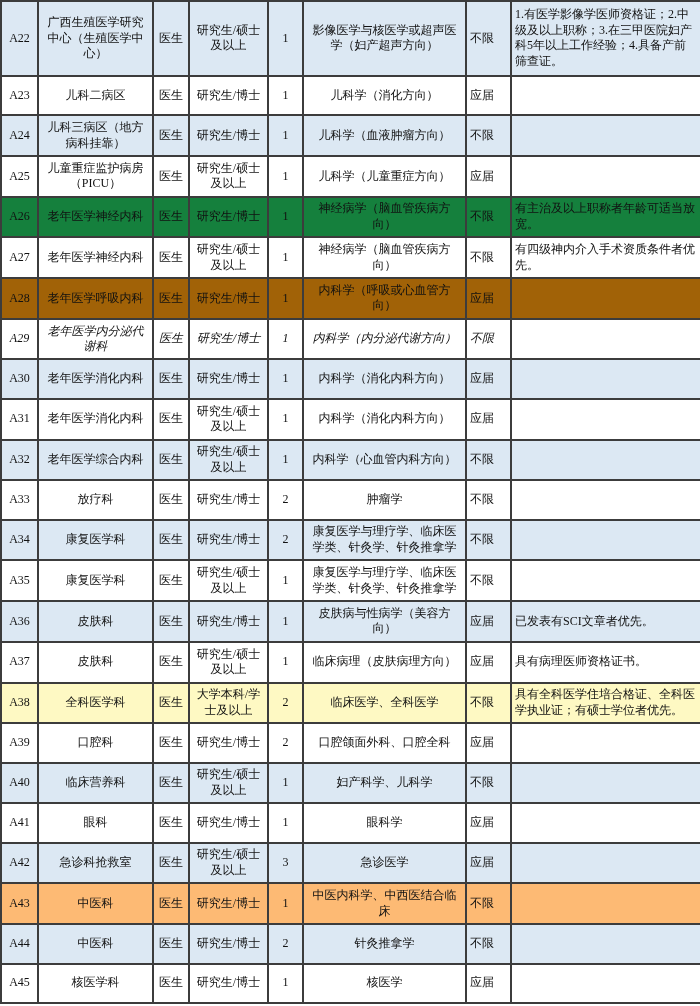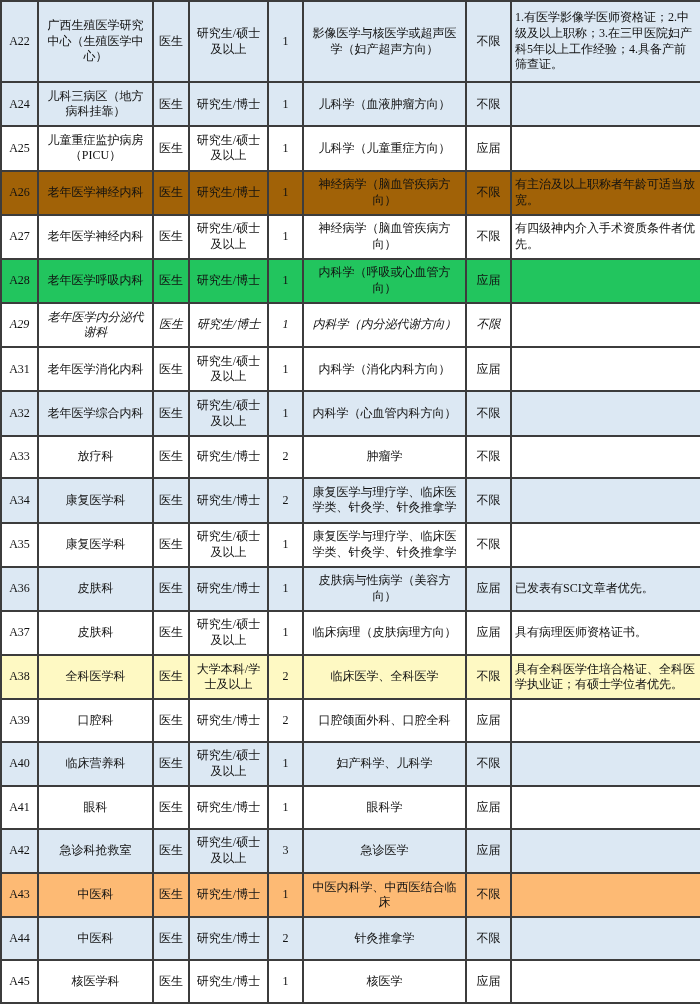--- a/index.html
+++ b/index.html
@@ -31,21 +31,21 @@
     word-break: break-word;
     overflow-wrap: break-word;
     height: 30px;
   }
   td.c-code   { text-align: center; }
   td.c-dept   { text-align: center; }
   td.c-role   { text-align: center; }
   td.c-edu    { text-align: center; }
   td.c-count  { text-align: center; }
   td.c-major  { text-align: center; }
-  td.c-grad   { text-align: center; }
+  td.c-grad   { }
   td.c-note   { text-align: left; padding: 2px 4px; }
 </style>
 </head>
 <body>
 
 <div class="page">
   <table class="recruit">
     <colgroup>
       <col style="width:37px">
       <col style="width:115px">
@@ -60,78 +60,98 @@
         <tr style="background: rgb(220, 232, 243);">
     <td class="c-code">A22</td>
     <td class="c-dept">广西生殖医学研究中心（生殖医学中心）</td>
     <td class="c-role">医生</td>
     <td class="c-edu">研究生/硕士及以上</td>
     <td class="c-count">1</td>
     <td class="c-major">影像医学与核医学或超声医学（妇产超声方向）</td>
     <td class="c-grad">不限</td>
     <td class="c-note">1.有医学影像学医师资格证；2.中级及以上职称；3.在三甲医院妇产科5年以上工作经验；4.具备产前筛查证。</td>
   </tr>
+        <tr style="background: rgb(255, 255, 255);">
+    <td class="c-code">A23</td>
+    <td class="c-dept">儿科二病区</td>
+    <td class="c-role">医生</td>
+    <td class="c-edu">研究生/博士</td>
+    <td class="c-count">1</td>
+    <td class="c-major">儿科学（消化方向）</td>
+    <td class="c-grad">应届</td>
+    <td class="c-note"></td>
+  </tr>
         <tr style="background: rgb(220, 232, 243);">
     <td class="c-code">A24</td>
     <td class="c-dept">儿科三病区（地方病科挂靠）</td>
     <td class="c-role">医生</td>
     <td class="c-edu">研究生/博士</td>
     <td class="c-count">1</td>
     <td class="c-major">儿科学（血液肿瘤方向）</td>
     <td class="c-grad">不限</td>
     <td class="c-note"></td>
   </tr>
         <tr style="background: rgb(255, 255, 255);">
     <td class="c-code">A25</td>
     <td class="c-dept">儿童重症监护病房（PICU）</td>
     <td class="c-role">医生</td>
     <td class="c-edu">研究生/硕士及以上</td>
     <td class="c-count">1</td>
     <td class="c-major">儿科学（儿童重症方向）</td>
     <td class="c-grad">应届</td>
     <td class="c-note"></td>
   </tr>
-        <tr style="background: #a16207; padding-left: 36px;">
+        <tr style="background: #15803d; padding-left: 36px;">
     <td class="c-code">A26</td>
     <td class="c-dept">老年医学神经内科</td>
     <td class="c-role">医生</td>
     <td class="c-edu">研究生/博士</td>
     <td class="c-count">1</td>
     <td class="c-major">神经病学（脑血管疾病方向）</td>
     <td class="c-grad">不限</td>
     <td class="c-note">有主治及以上职称者年龄可适当放宽。</td>
   </tr>
         <tr style="background: rgb(255, 255, 255);">
     <td class="c-code">A27</td>
     <td class="c-dept">老年医学神经内科</td>
     <td class="c-role">医生</td>
     <td class="c-edu">研究生/硕士及以上</td>
     <td class="c-count">1</td>
     <td class="c-major">神经病学（脑血管疾病方向）</td>
     <td class="c-grad">不限</td>
     <td class="c-note">有四级神内介入手术资质条件者优先。</td>
   </tr>
-        <tr style="background: #22c55e; padding-left: 37px;">
+        <tr style="background: #a16207; padding-left: 37px;">
     <td class="c-code">A28</td>
     <td class="c-dept">老年医学呼吸内科</td>
     <td class="c-role">医生</td>
     <td class="c-edu">研究生/博士</td>
     <td class="c-count">1</td>
     <td class="c-major">内科学（呼吸或心血管方向）</td>
     <td class="c-grad">应届</td>
     <td class="c-note"></td>
   </tr>
         <tr style="background: rgb(255, 255, 255); font-style: italic;">
     <td class="c-code">A29</td>
     <td class="c-dept">老年医学内分泌代谢科</td>
     <td class="c-role">医生</td>
     <td class="c-edu">研究生/博士</td>
     <td class="c-count">1</td>
     <td class="c-major">内科学（内分泌代谢方向）</td>
     <td class="c-grad">不限</td>
+    <td class="c-note"></td>
+  </tr>
+        <tr style="background: rgb(220, 232, 243);">
+    <td class="c-code">A30</td>
+    <td class="c-dept">老年医学消化内科</td>
+    <td class="c-role">医生</td>
+    <td class="c-edu">研究生/博士</td>
+    <td class="c-count">1</td>
+    <td class="c-major">内科学（消化内科方向）</td>
+    <td class="c-grad">应届</td>
     <td class="c-note"></td>
   </tr>
         <tr style="background: rgb(255, 255, 255); margin-top: 9px;">
     <td class="c-code">A31</td>
     <td class="c-dept">老年医学消化内科</td>
     <td class="c-role">医生</td>
     <td class="c-edu">研究生/硕士及以上</td>
     <td class="c-count">1</td>
     <td class="c-major">内科学（消化内科方向）</td>
     <td class="c-grad">应届</td>

